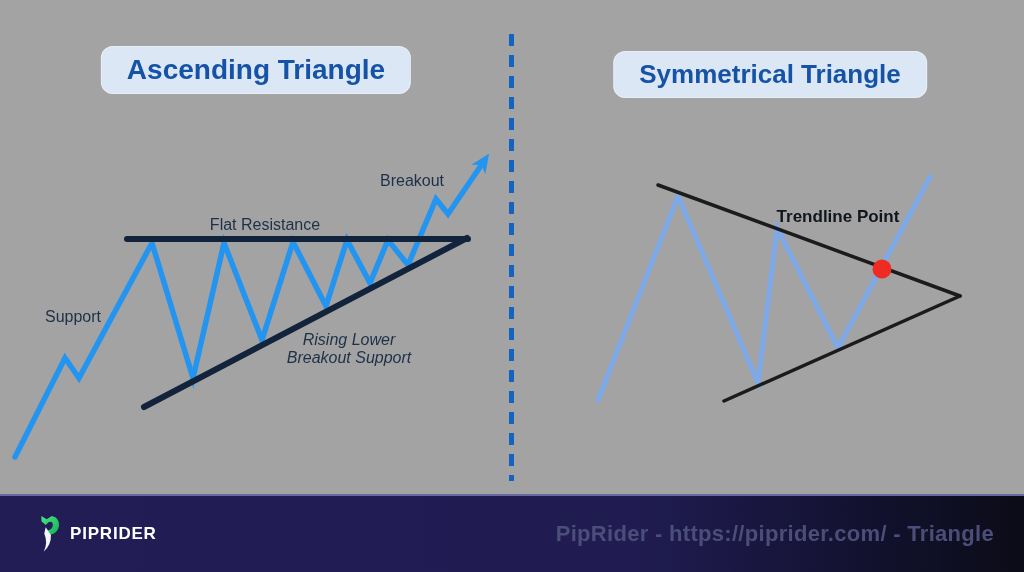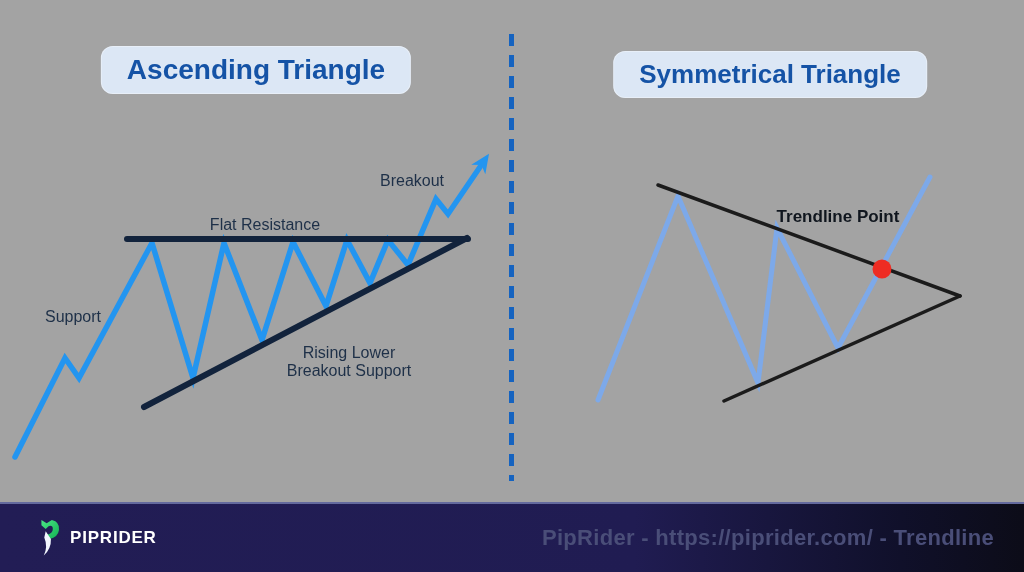--- a/index.html
+++ b/index.html
@@ -11,28 +11,28 @@
   .chip{position:absolute;background:#dce7f5;border-radius:12px;padding:8px 26px;
         font-weight:700;color:#1553a6;transform:translateX(-50%);white-space:nowrap;
         box-shadow:0 0 0 1px rgba(255,255,255,0.35) inset;}
   .chip-left{left:256px;top:46px;font-size:28px;}
   .chip-right{left:770px;top:51px;font-size:26px;}
 
   .lbl{position:absolute;transform:translate(-50%,-50%);color:#1e3048;font-weight:500;
        font-size:16px;white-space:nowrap;text-align:center;line-height:1.1;}
   .lbl-uptrend{left:73px;top:317px;}
   .lbl-flat-resistance{left:265px;top:225px;}
-  .lbl-rising-support{left:349px;top:362px;}
+  .lbl-rising-support{left:349px;top:349px;font-style:italic;}
   .lbl-breakout{left:412px;top:181px;}
   .lbl-breakout-point{left:838px;top:217px;font-weight:700;color:#10161e;font-size:17px;}
 
   .divider{position:absolute;left:509px;top:34px;width:5px;height:447px;
            background:repeating-linear-gradient(to bottom,#1563c0 0 12px,transparent 12px 21px);}
 
-  .footer{position:absolute;left:0;bottom:0;width:1024px;height:70px;
+  .footer{position:absolute;left:0;bottom:0;width:1024px;height:78px;
           background:linear-gradient(90deg,#221d55 0%,#201c52 62%,#10102a 88%,#0c0c18 100%);
           border-top:2px solid #646a9e;box-sizing:border-box;display:flex;align-items:center;}
   .brand{display:flex;align-items:center;gap:9px;margin-left:38px;}
   .brand-text{color:#ffffff;font-weight:700;font-size:17px;letter-spacing:0.8px;}
   .watermark{position:absolute;right:30px;top:50%;transform:translateY(-50%);
              color:#4a4e78;font-weight:700;font-size:22px;letter-spacing:0.3px;white-space:nowrap;}
 </style>
 </head>
 <body>
 
@@ -81,16 +81,16 @@
           <linearGradient id="lg" x1="0" y1="0" x2="1" y2="1">
             <stop offset="0" stop-color="#49e584"></stop>
             <stop offset="1" stop-color="#12b053"></stop>
           </linearGradient>
         </defs>
         <path d="M3 1 L8.5 4.5 L14 1 Q22.5 3 21.5 11.5 Q20.5 19 11.5 21 L8.5 16.5 Q15 15.5 15 10.5 Q15 6.2 10.5 7.5 L7.5 10.5 L3 6.5 Z" fill="url(#lg)"></path>
         <path d="M7.5 13 L13 21 Q13.5 31 5.5 38.5 Q10 29 6 19.5 Z" fill="#f3f7ff"></path>
       </svg>
       <span class="brand-text">PIPRIDER</span>
     </div>
-    <div class="watermark">PipRider - https://piprider.com/ - Trendline</div>
+    <div class="watermark">PipRider - https://piprider.com/ - Triangle</div>
   </div>
 
 </div>
 
 </body></html>

